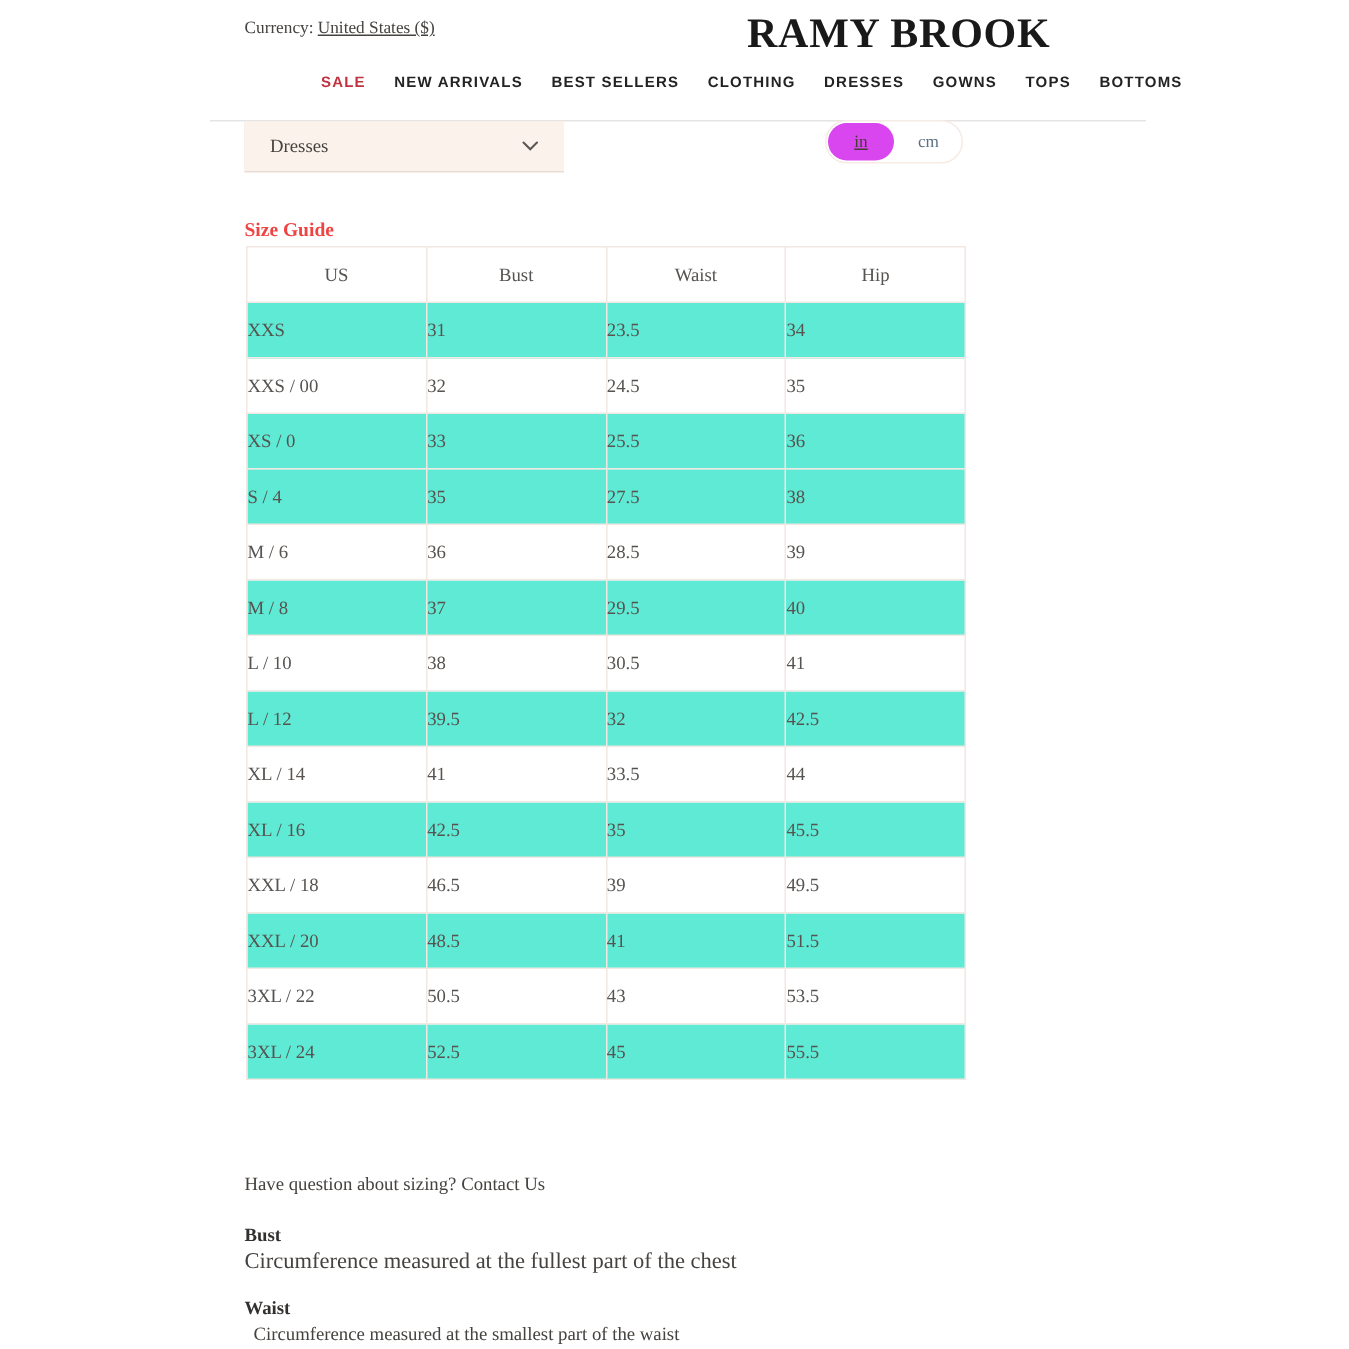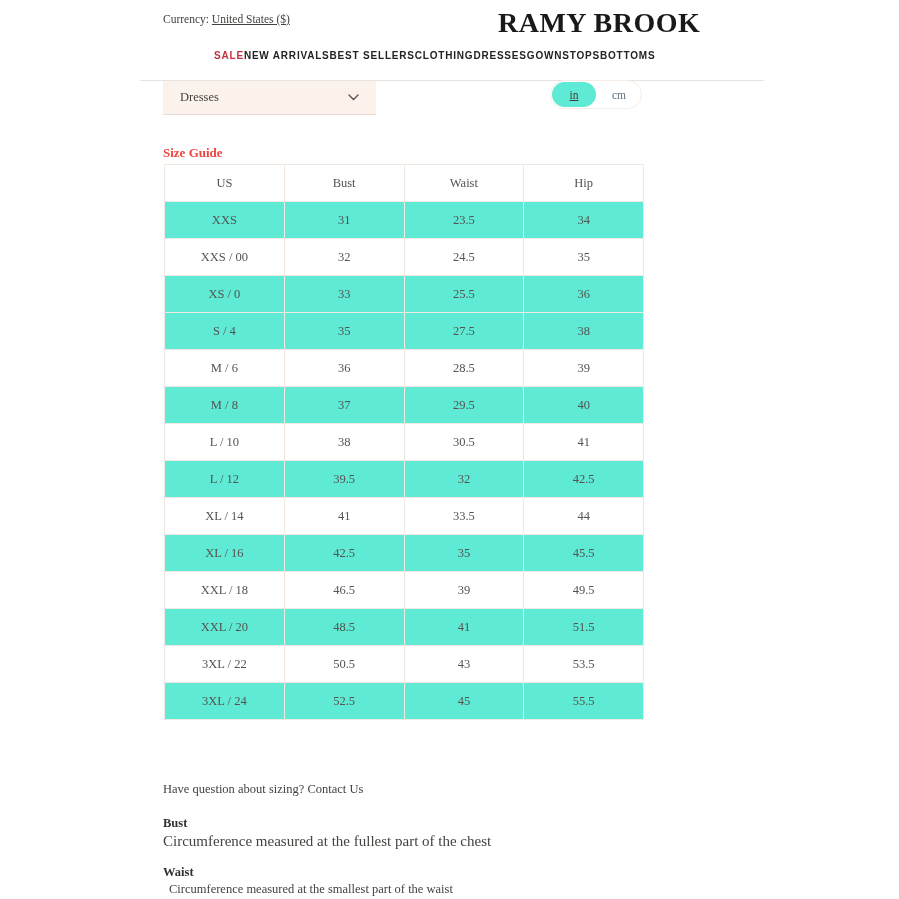--- a/index.html
+++ b/index.html
@@ -9,21 +9,21 @@
     font-family:"Liberation Serif", serif; color:#45423f; overflow:hidden;
   }
   
   .currency { position:absolute; left:163px; top:13px; font-size:11.5px; color:#45423f; }
   .currency a { color:#45423f; text-decoration:underline; cursor:pointer; }
   .logo {
     position:absolute; left:498px; top:7px; font-size:28px; font-weight:700;
     letter-spacing:0.5px; color:#191919; white-space:nowrap;
   }
   .nav {
-    position:absolute; left:214px; top:50px; display:flex; 
+    position:absolute; left:214px; top:50px; display:flex; gap:19px;
     font-family:"Liberation Sans", sans-serif; font-size:10px; font-weight:700;
     letter-spacing:0.8px; color:#232323; white-space:nowrap;align-items:center;
   }
   .nav .item { cursor:pointer; }
   .nav .item.sale { color:#c13240; }
   
   .top-divider { position:absolute; left:140px; top:80px; width:624px; height:1px; background:#e6e4e2; }
   .category-select {
     position:absolute; left:163px; top:81px; width:213px; height:33px;
     background:#fbf2ec; display:flex; align-items:center; justify-content:space-between;
@@ -34,28 +34,28 @@
     position:absolute; left:550px; top:80px; width:92px; height:29px;
     background:#ffffff; border:1px solid #f6ece6; border-radius:15px;
     display:flex; align-items:stretch; overflow:hidden;
   }
   .unit-option {
     flex:1; display:flex; align-items:center; justify-content:center;
     font-size:11.5px; color:#5d7081; cursor:pointer; background:transparent; border:none;
     font-family:"Liberation Serif", serif;
   }
   .unit-option.selected {
-    background:#5eead4; border-radius:14px; color:#463c36; margin:1px;text-decoration:underline;
+    background:#d946ef; border-radius:14px; color:#463c36; margin:1px;text-decoration:underline;
   }
   
   .size-guide-title { position:absolute; left:163px; top:145px; font-size:13px; font-weight:700; color:#ef4444; }
   .size-table {
     position:absolute; left:164px; top:164px; width:480px;
     border-collapse:collapse; table-layout:fixed;
-    font-size:12.5px; color:#565350; text-align:center;
+    font-size:12.5px; color:#565350; 
   }
   .size-table th, .size-table td {
     border:1px solid #f1e8e2; height:37px; font-weight:normal; padding:0;
   }
   .size-table tr.shaded td { background:#5eead4; }
   
   .sizing-question { position:absolute; left:163px; top:782px; font-size:12.5px; }
   .sizing-question a { color:#45423f; cursor:pointer; }
   .term-bust-title  { position:absolute; left:163px; top:816px; font-size:12.5px; font-weight:700; color:#333130; }
   .term-bust-desc   { position:absolute; left:163px; top:833px; font-size:15px; }

